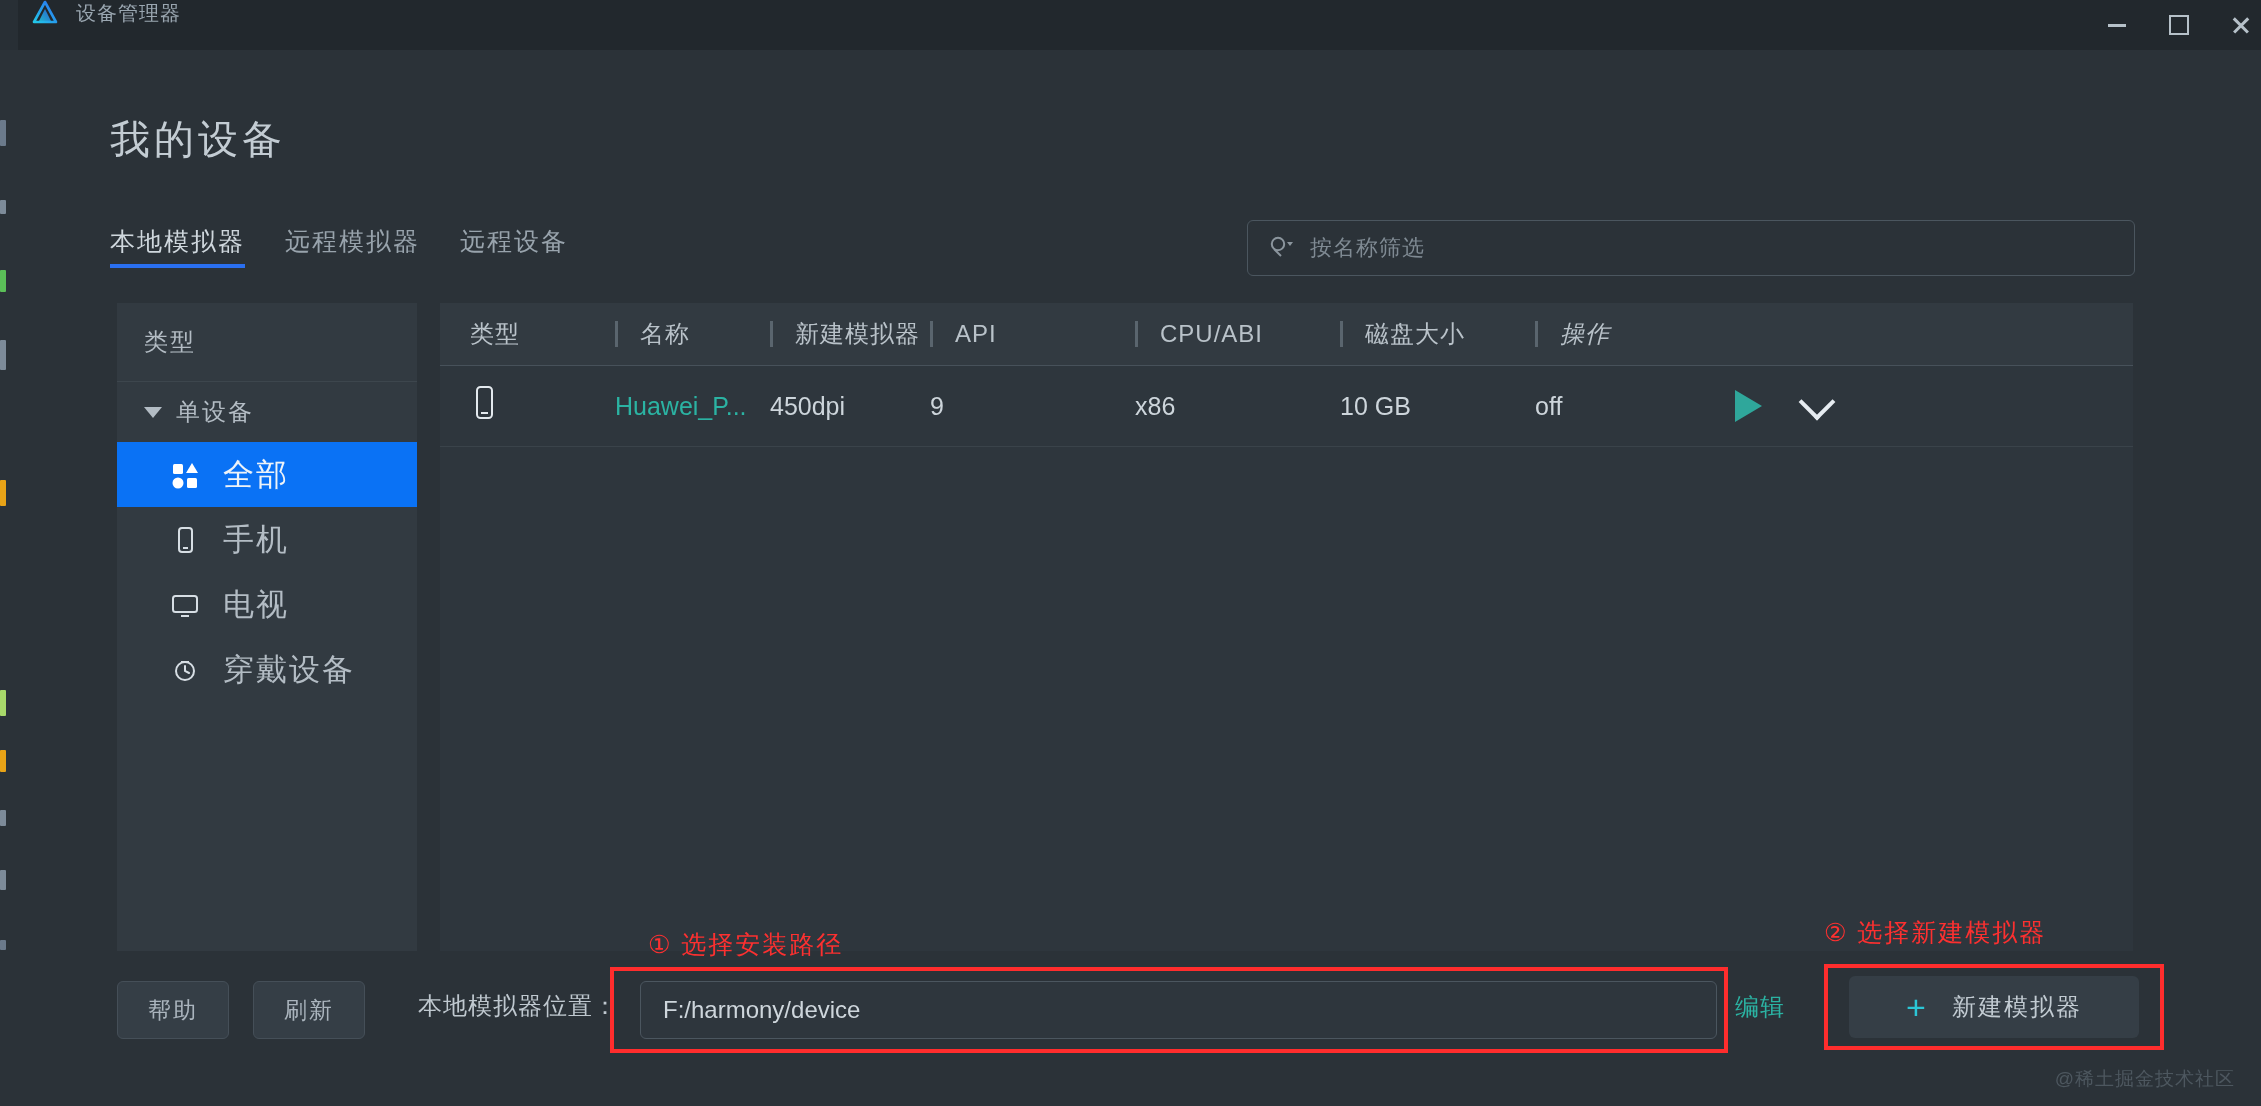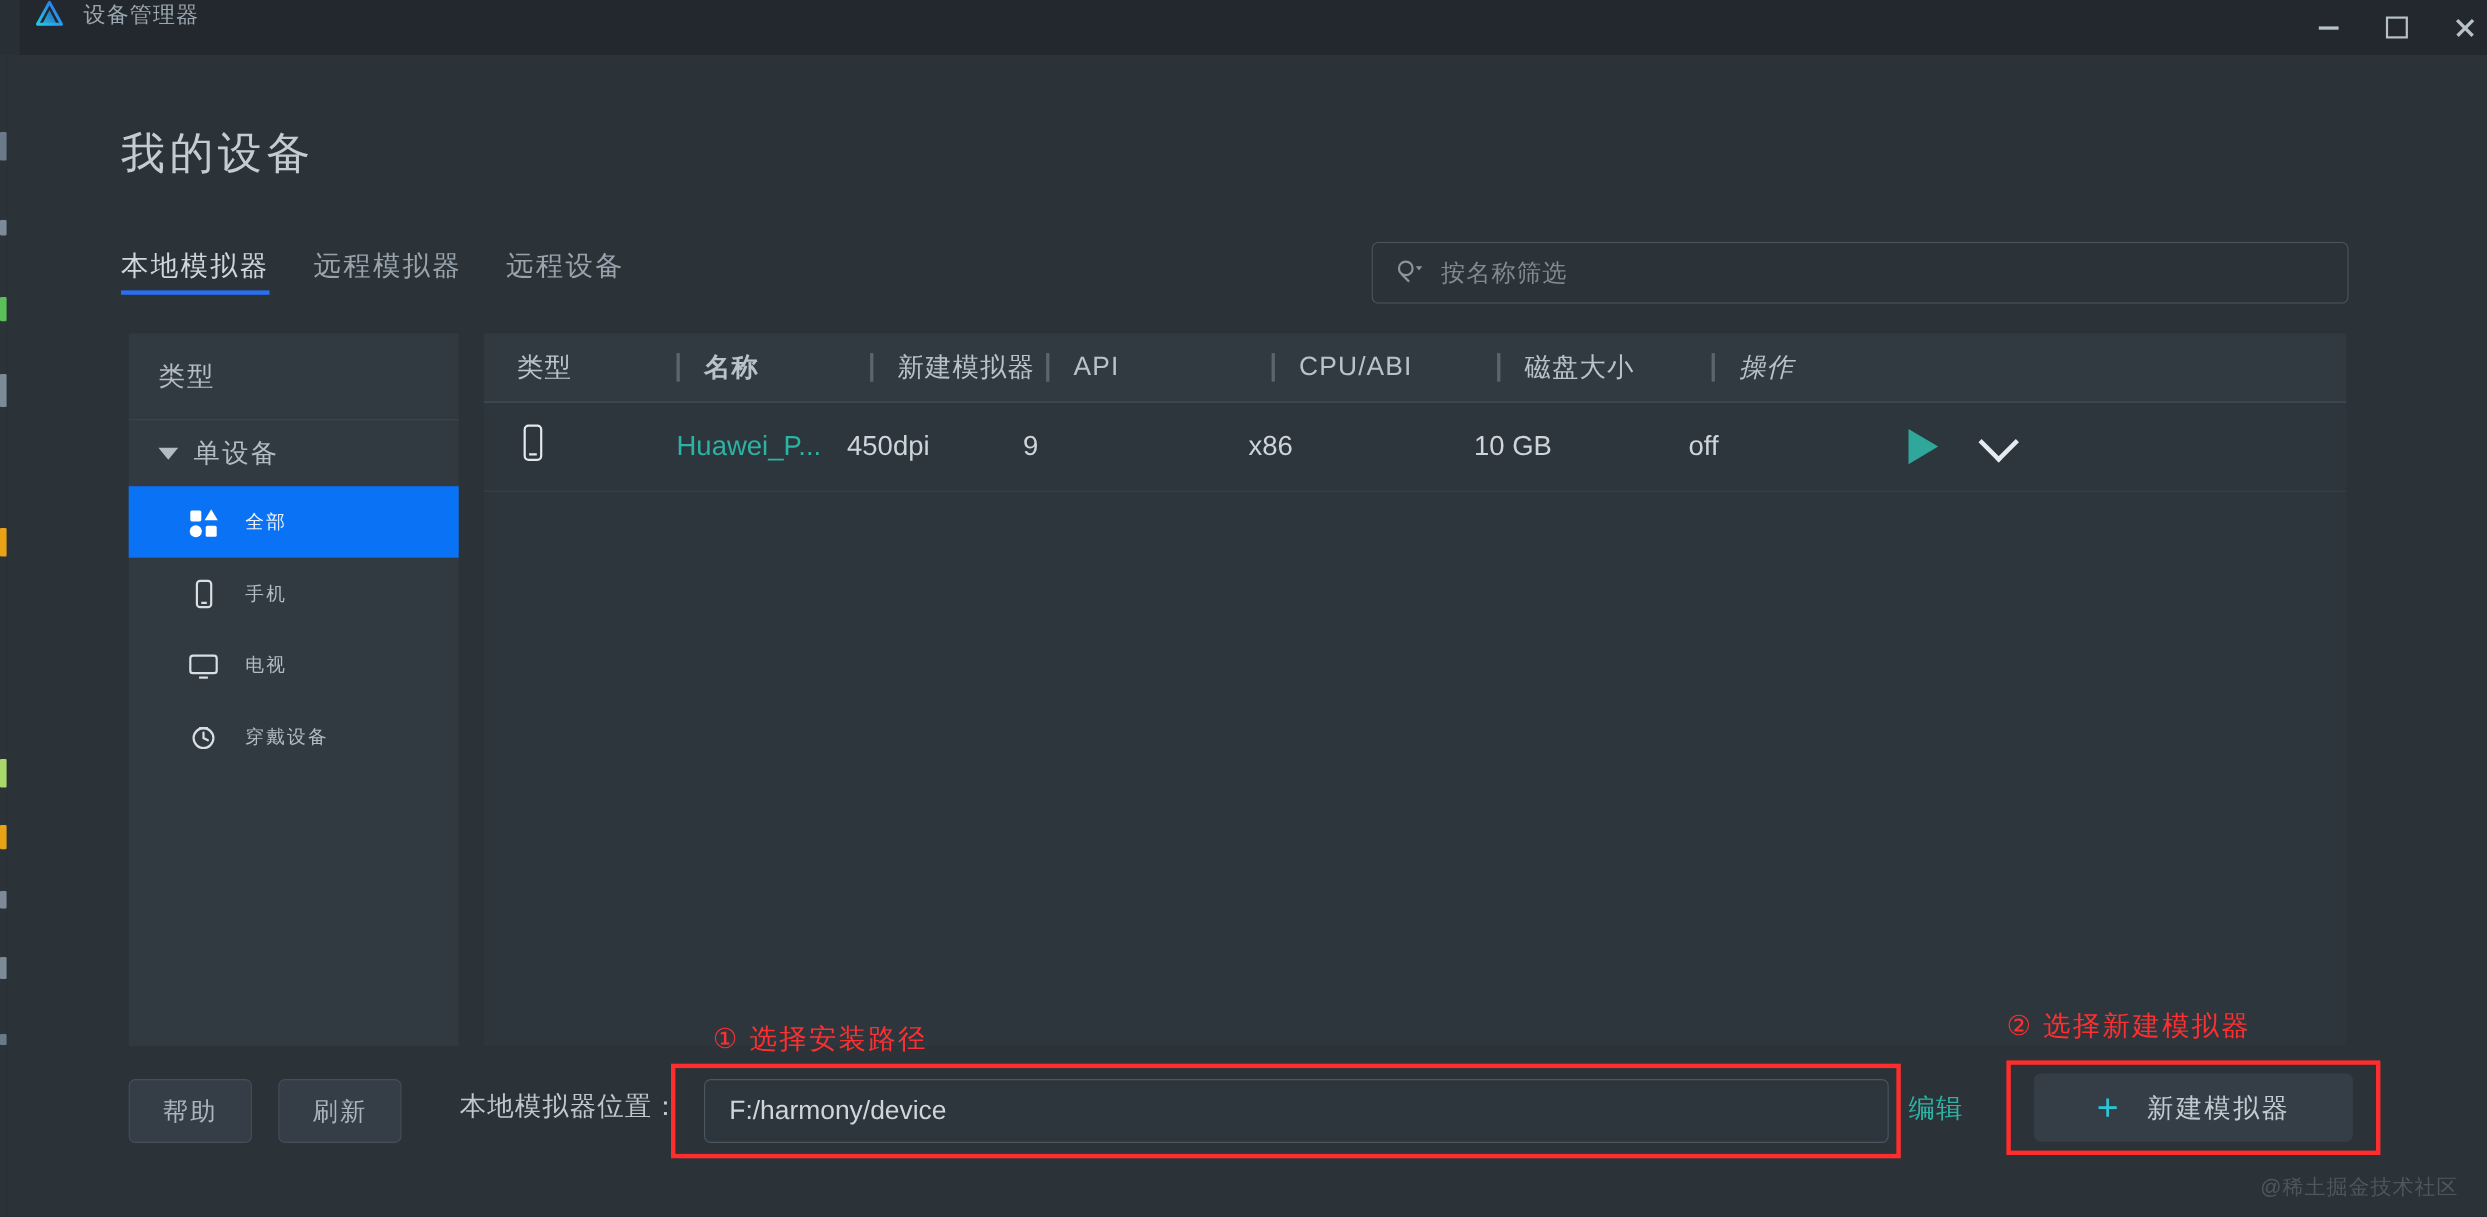--- a/index.html
+++ b/index.html
@@ -47,21 +47,21 @@
   .search-icon{margin-left:20px;width:26px;height:26px;position:relative;}
   .search-placeholder{margin-left:16px;font-size:22px;color:#7f8a93;letter-spacing:1px;}
 
   
   .sidebar{position:absolute;left:117px;top:303px;width:300px;height:648px;background:#323a41;}
   .sb-head{height:78px;display:flex;align-items:center;padding-left:27px;font-size:24px;color:#b3bcc4;
            border-bottom:1px solid #3d464d;letter-spacing:2px;}
   .sb-group{height:60px;display:flex;align-items:center;padding-left:27px;font-size:24px;color:#b3bcc4;letter-spacing:2px;}
   .caret{width:0;height:0;border-left:9px solid transparent;border-right:9px solid transparent;
          border-top:11px solid #b3bcc4;margin-right:14px;}
-  .sb-item{height:65px;display:flex;align-items:center;padding-left:52px;font-size:17px;color:#b3bcc4;letter-spacing:2px;}
+  .sb-item{height:65px;display:flex;align-items:center;padding-left:52px;font-size:31px;color:#b3bcc4;letter-spacing:2px;}
   .sb-item.selected{background:#0a72f5;color:#eef3f8;}
   .sb-item .ic{width:32px;height:32px;margin-right:22px;display:flex;align-items:center;justify-content:center;}
 
   
   .content{position:absolute;left:440px;top:303px;width:1693px;height:648px;background:#2e363d;}
   .thead{display:flex;height:62px;align-items:center;border-bottom:1px solid #47515a;background:#323a41;}
   .th{font-size:24px;color:#b9c2c9;position:relative;display:flex;align-items:center;height:62px;letter-spacing:1px;}
   .th .sep{width:3px;height:26px;background:#5a656e;margin-right:22px;}
   .row{display:flex;height:80px;align-items:center;border-bottom:1px solid #3a434a;}
   .td{font-size:25px;color:#cdd5db;display:flex;align-items:center;height:80px;}
@@ -201,21 +201,21 @@
           <path d="M11 7 L19 7" stroke="#d7dee4" stroke-width="2"></path>
         </svg>
       </span>
       <span>穿戴设备</span>
     </div>
   </div>
 
   <div class="content">
     <div class="thead">
       <div class="th" style="width:145px;padding-left:30px;">类型</div>
-      <div class="th" style="width:176px;font-weight:bold;">
+      <div class="th" style="width:155px;">
           <span class="sep"></span>
           <span>名称</span>
         </div>
       <div class="th" style="width:160px;">
           <span class="sep"></span>
           <span>新建模拟器</span>
         </div>
       <div class="th" style="width:205px;">
           <span class="sep"></span>
           <span>API</span>

